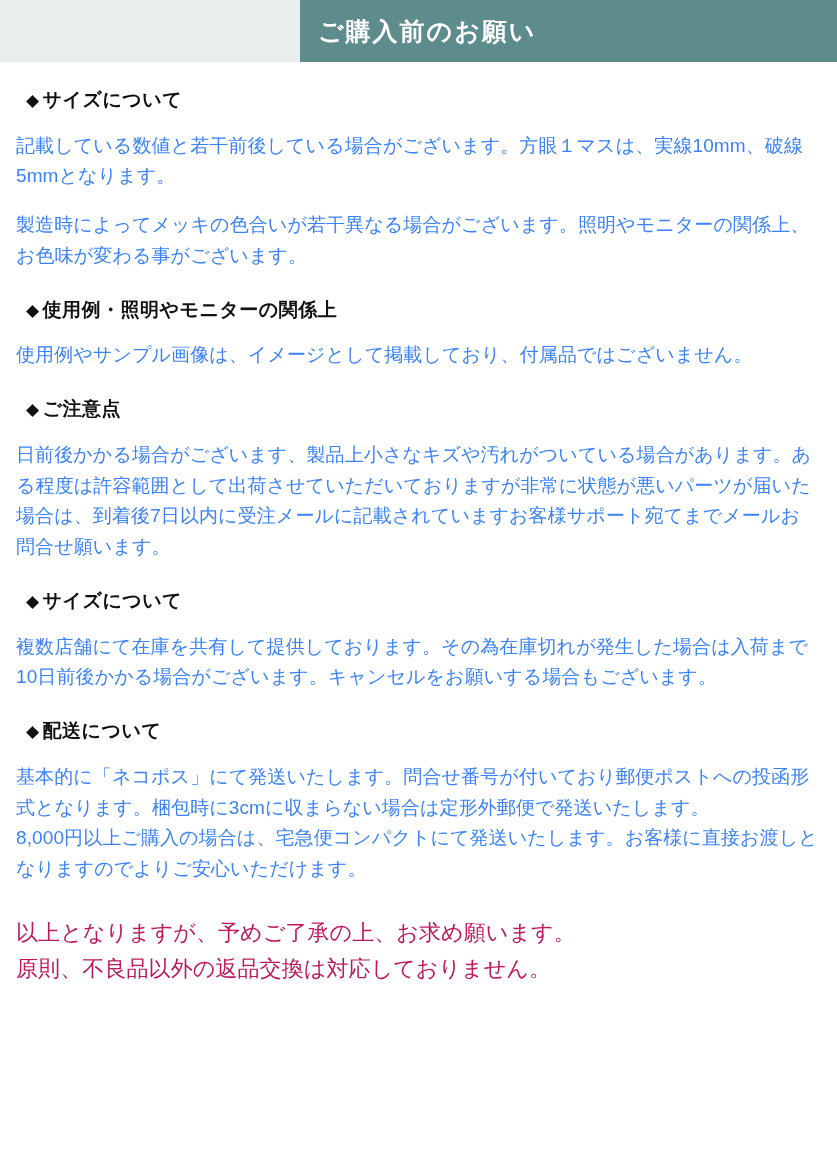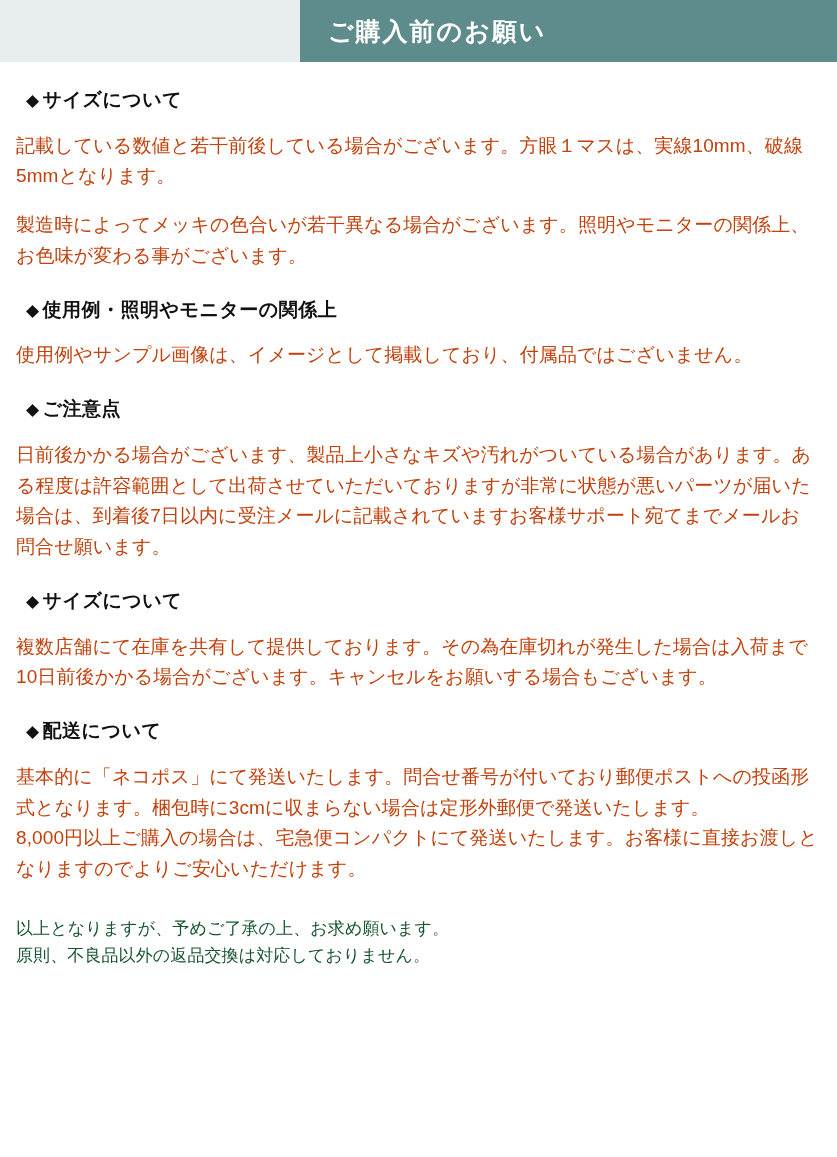--- a/index.html
+++ b/index.html
@@ -35,21 +35,21 @@
   }
   .header-band .band-title {
     flex: 1;
     background: #5e8b8b;
     color: #ffffff;
     font-size: 25px;
     font-weight: bold;
     letter-spacing: 2px;
     display: flex;
     align-items: center;
-    padding-left: 28px;
+    padding-left: 18px;
     box-sizing: border-box;
   }
   .content {
     padding: 0 18px 0 14px;
     box-sizing: border-box;
   }
   .section {
     margin: 0;
   }
   .section-heading {
@@ -62,29 +62,29 @@
   }
   .section-heading .diamond {
     display: inline-block;
     margin-right: 3px;
     font-size: 17px;
     color: #111111;
   }
   .section-body {
     font-size: 19px;
     line-height: 1.62;
-    color: #c2410c;
+    color: #3b82f6;
     margin: 18px 0 0 2px;
     letter-spacing: 0.1px;
     white-space: pre-line;
   }
   .closing {
-    font-size: 17px;
+    font-size: 22px;
     line-height: 1.62;
-    color: #14532d;
+    color: #be185d;
     margin: 30px 0 8px 2px;
     white-space: pre-line;
     letter-spacing: 0.1px;
   }
 </style>
 </head>
 <body>
 
 <div class="page">
 

